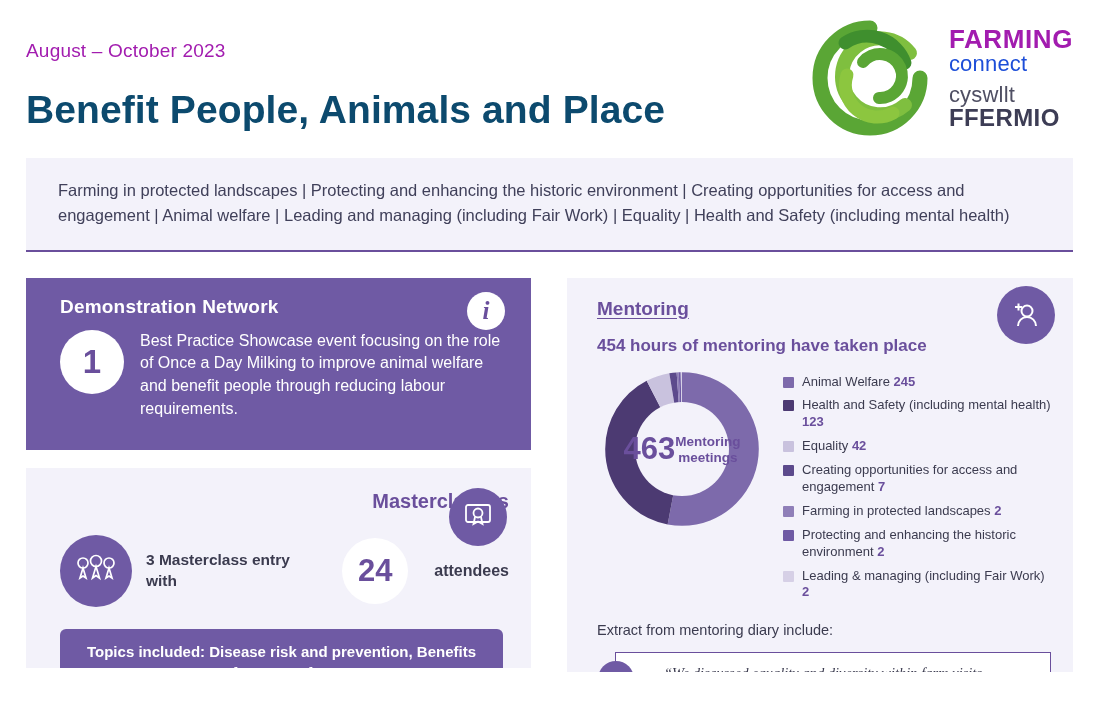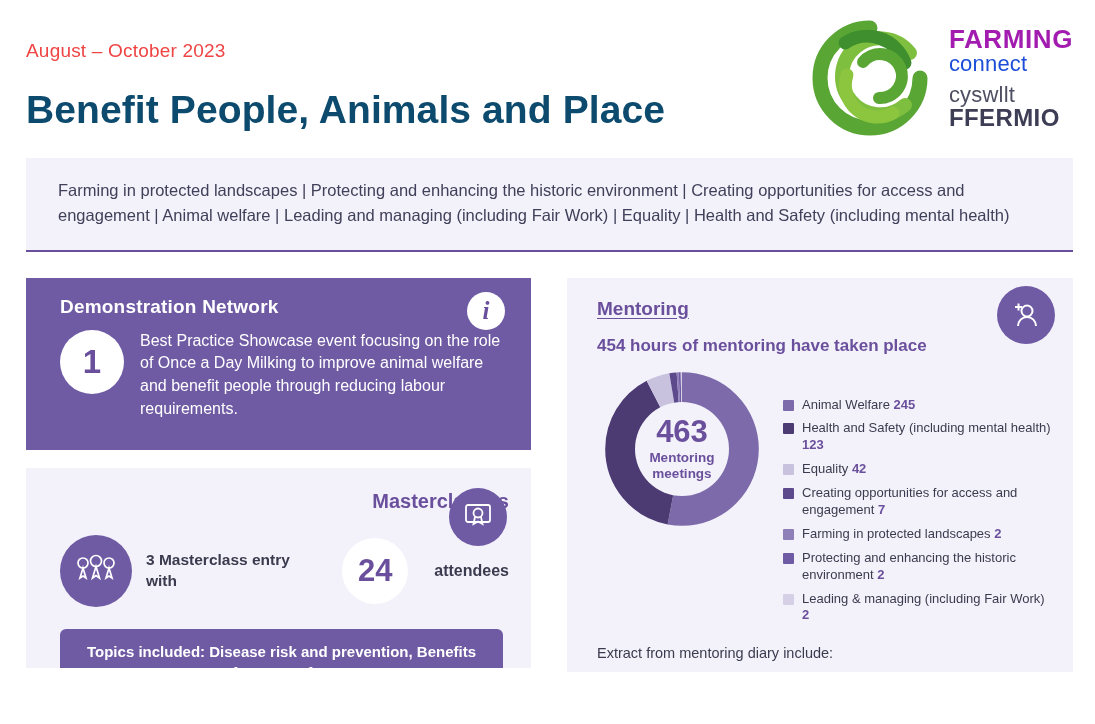--- a/index.html
+++ b/index.html
@@ -13,21 +13,21 @@
     overflow: hidden;
     position: relative;
   }
 
   .page { position: relative; width: 1095px; height: 724px; }
 
   
   .header { position: relative; padding: 40px 24px 0 26px; }
   .date-line {
     font-size: 19px;
-    color: #ef4444;
+    color: #a21caf;
     letter-spacing: .2px;
   }
   .main-title {
     margin-top: 26px;
     font-size: 39px;
     font-weight: bold;
     color: #0c4a6e;
     letter-spacing: .1px;
   }
 
@@ -168,27 +168,27 @@
     width: 58px; height: 58px; border-radius: 50%;
     background: #6f5aa4; display: flex; align-items: center; justify-content: center;
     color: #ffffff;
   }
 
   .chart-row { display: flex; align-items: flex-start; margin-top: 14px; gap: 22px; }
   .donut-wrap { position: relative; width: 158px; height: 158px; flex: 0 0 158px; margin-left: 6px; }
   .donut-hole {
     position: absolute; left: 50%; top: 50%; transform: translate(-50%,-50%);
     width: 94px; height: 94px; border-radius: 50%; background: #f3f2fa;
-    display: flex; flex-direction: column; align-items: center; justify-content: center;
+    display: flex; flex-direction: row; align-items: center; justify-content: center;
     color: #6a4f9c; text-align: center;
   }
   .donut-value { font-size: 31px; font-weight: bold; line-height: 1; }
   .donut-label { font-size: 13.5px; font-weight: bold; line-height: 1.15; margin-top: 3px; }
 
-  .legend { flex: 1; padding-top: 4px; margin-top: 23px; }
+  .legend { flex: 1; padding-top: 4px; }
   .legend-item {
     display: flex; align-items: flex-start; gap: 8px;
     margin-bottom: 7px; font-size: 13px; line-height: 1.3; color: #3b3b4f;
   }
   .swatch { width: 11px; height: 11px; flex: 0 0 11px; margin-top: 3px; border-radius: 1px; }
   .legend-num { color: #6a4f9c; font-weight: bold; }
 
   .extract-line { margin-top: 14px; font-size: 14.5px; color: #3b3b4f; }
 
   .quote-box {

